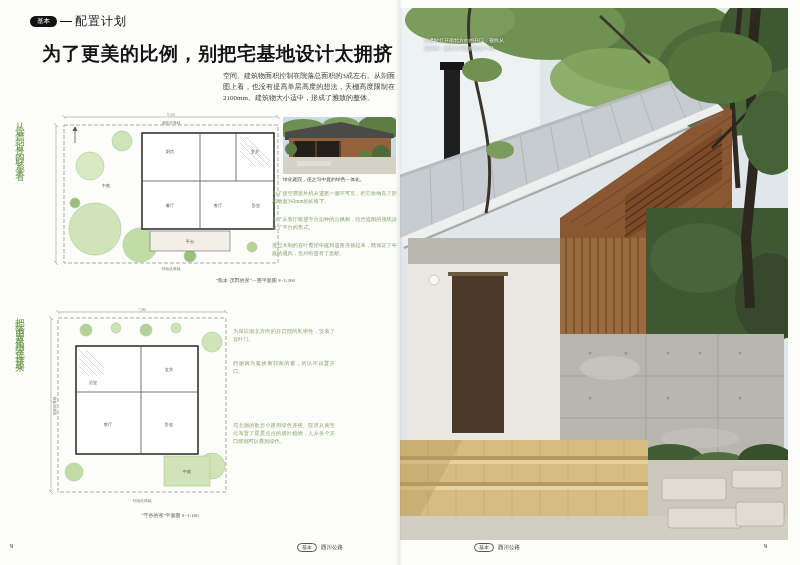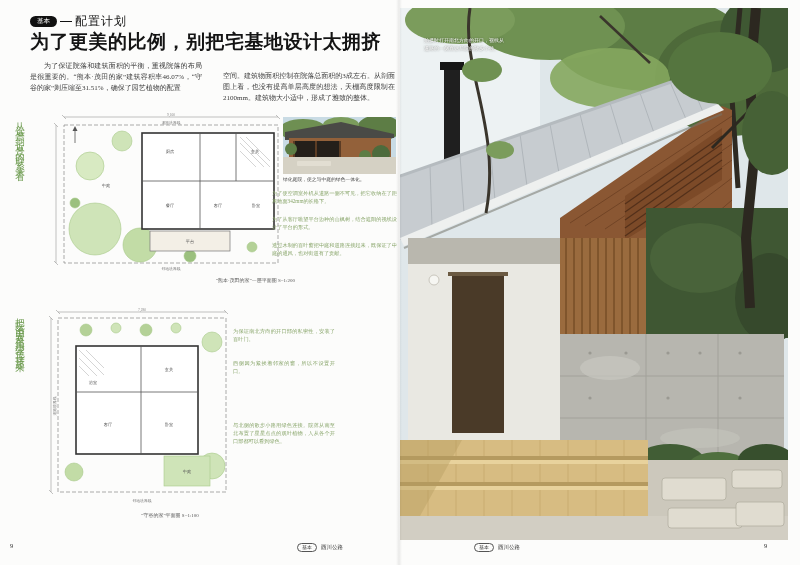--- a/index.html
+++ b/index.html
@@ -49,23 +49,22 @@
 <body>
 
 <div class="spread">
 
   <div class="abs tag-row">
     <span class="tag-badge">基本</span>
     <span class="tag-dash"></span>
     <span class="tag-cat">配置计划</span>
   </div>
 
-  <h1 class="abs title" style="margin:0">为了更美的比例，别把宅基地设计太拥挤</h1>
-
-  <p class="abs intro-col c1" style="margin:0">为了保证院落和建筑面积的平衡，重视院落的布局是很重要的。“熊本·茂田的家”建筑容积率46.07%，“守谷的家”则压缩至31.51%，确保了园艺植物的配置</p>
+  <h1 class="abs title" style="margin:12px">为了更美的比例，别把宅基地设计太拥挤</h1>
+
   <p class="abs intro-col c2" style="margin:10px">空间。建筑物面积控制在院落总面积的3成左右。从剖面图上看，也没有提高单层高度的想法，天棚高度限制在2100mm。建筑物大小适中，形成了雅致的整体。</p>
 
   <div class="abs vlabel v1">从远景到近景的联系来看</div>
   <div class="abs vlabel v2">把院落由表及里用绿色连接起来</div>
 
   <svg class="abs" style="left:50px;top:111px" width="235" height="170" viewBox="0 0 235 170">
 
     <g stroke="#999" stroke-width=".6">
       <line x1="14" y1="6" x2="228" y2="6"></line>
       <line x1="12" y1="4" x2="16" y2="8"></line>

